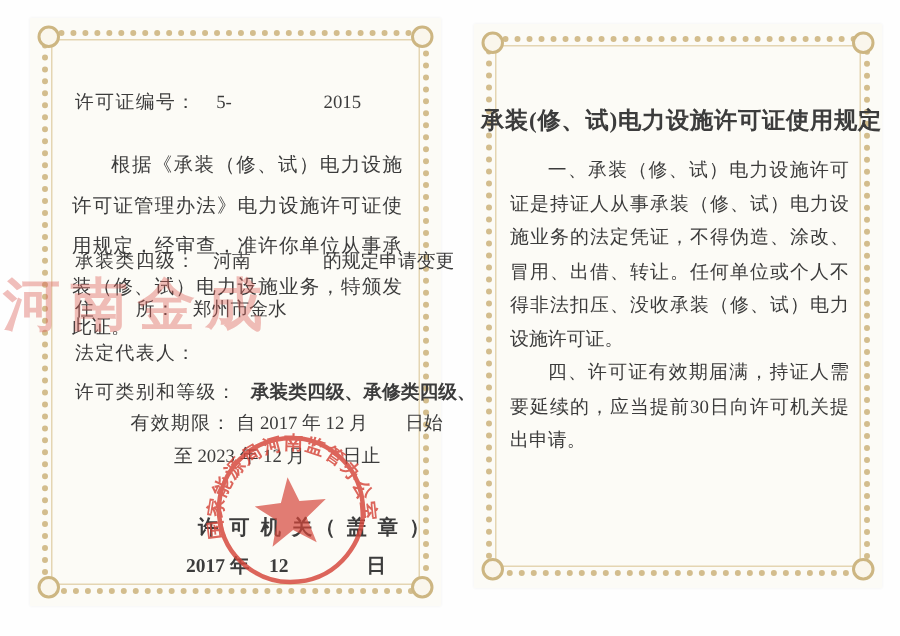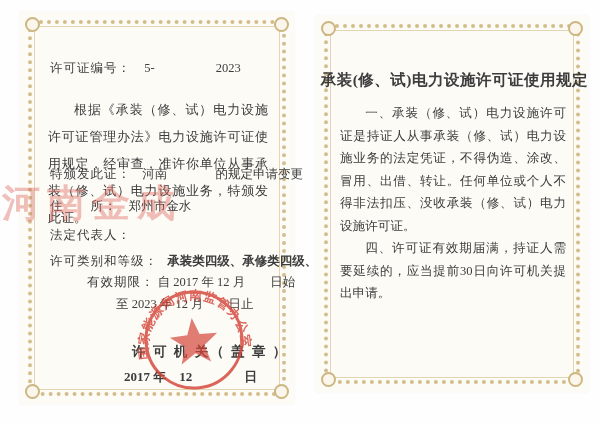--- a/index.html
+++ b/index.html
@@ -97,27 +97,27 @@
     <div class="lace"></div>
     <div class="lace-inner"></div>
     <span class="corner c-tl"></span>
     <span class="corner c-tr"></span>
     <span class="corner c-bl"></span>
     <span class="corner c-br"></span>
 
     <div class="lp-row row-license">
       <span class="lp-label">许可证编号：</span>
       <span class="lp-value num">5-</span>
-      <span class="lp-value year">2023</span>
+      <span class="lp-value year">2015</span>
     </div>
 
     <p class="lp-intro">根据《承装（修、试）电力设施许可证管理办法》电力设施许可证使用规定，经审查，准许你单位从事承装（修、试）电力设施业务，特颁发此证。</p>
 
     <div class="lp-row row-company">
-      <span class="lp-label">特颁发此证：</span>
+      <span class="lp-label">承装类四级：</span>
       <span class="lp-value">河南</span>
       <span class="gap-redact"></span>
       <span class="lp-value">的规定申请变更</span>
     </div>
 
     <div class="lp-row row-legal">
       <span class="lp-label">法定代表人：</span>
     </div>
 
     <div class="lp-row row-address">

